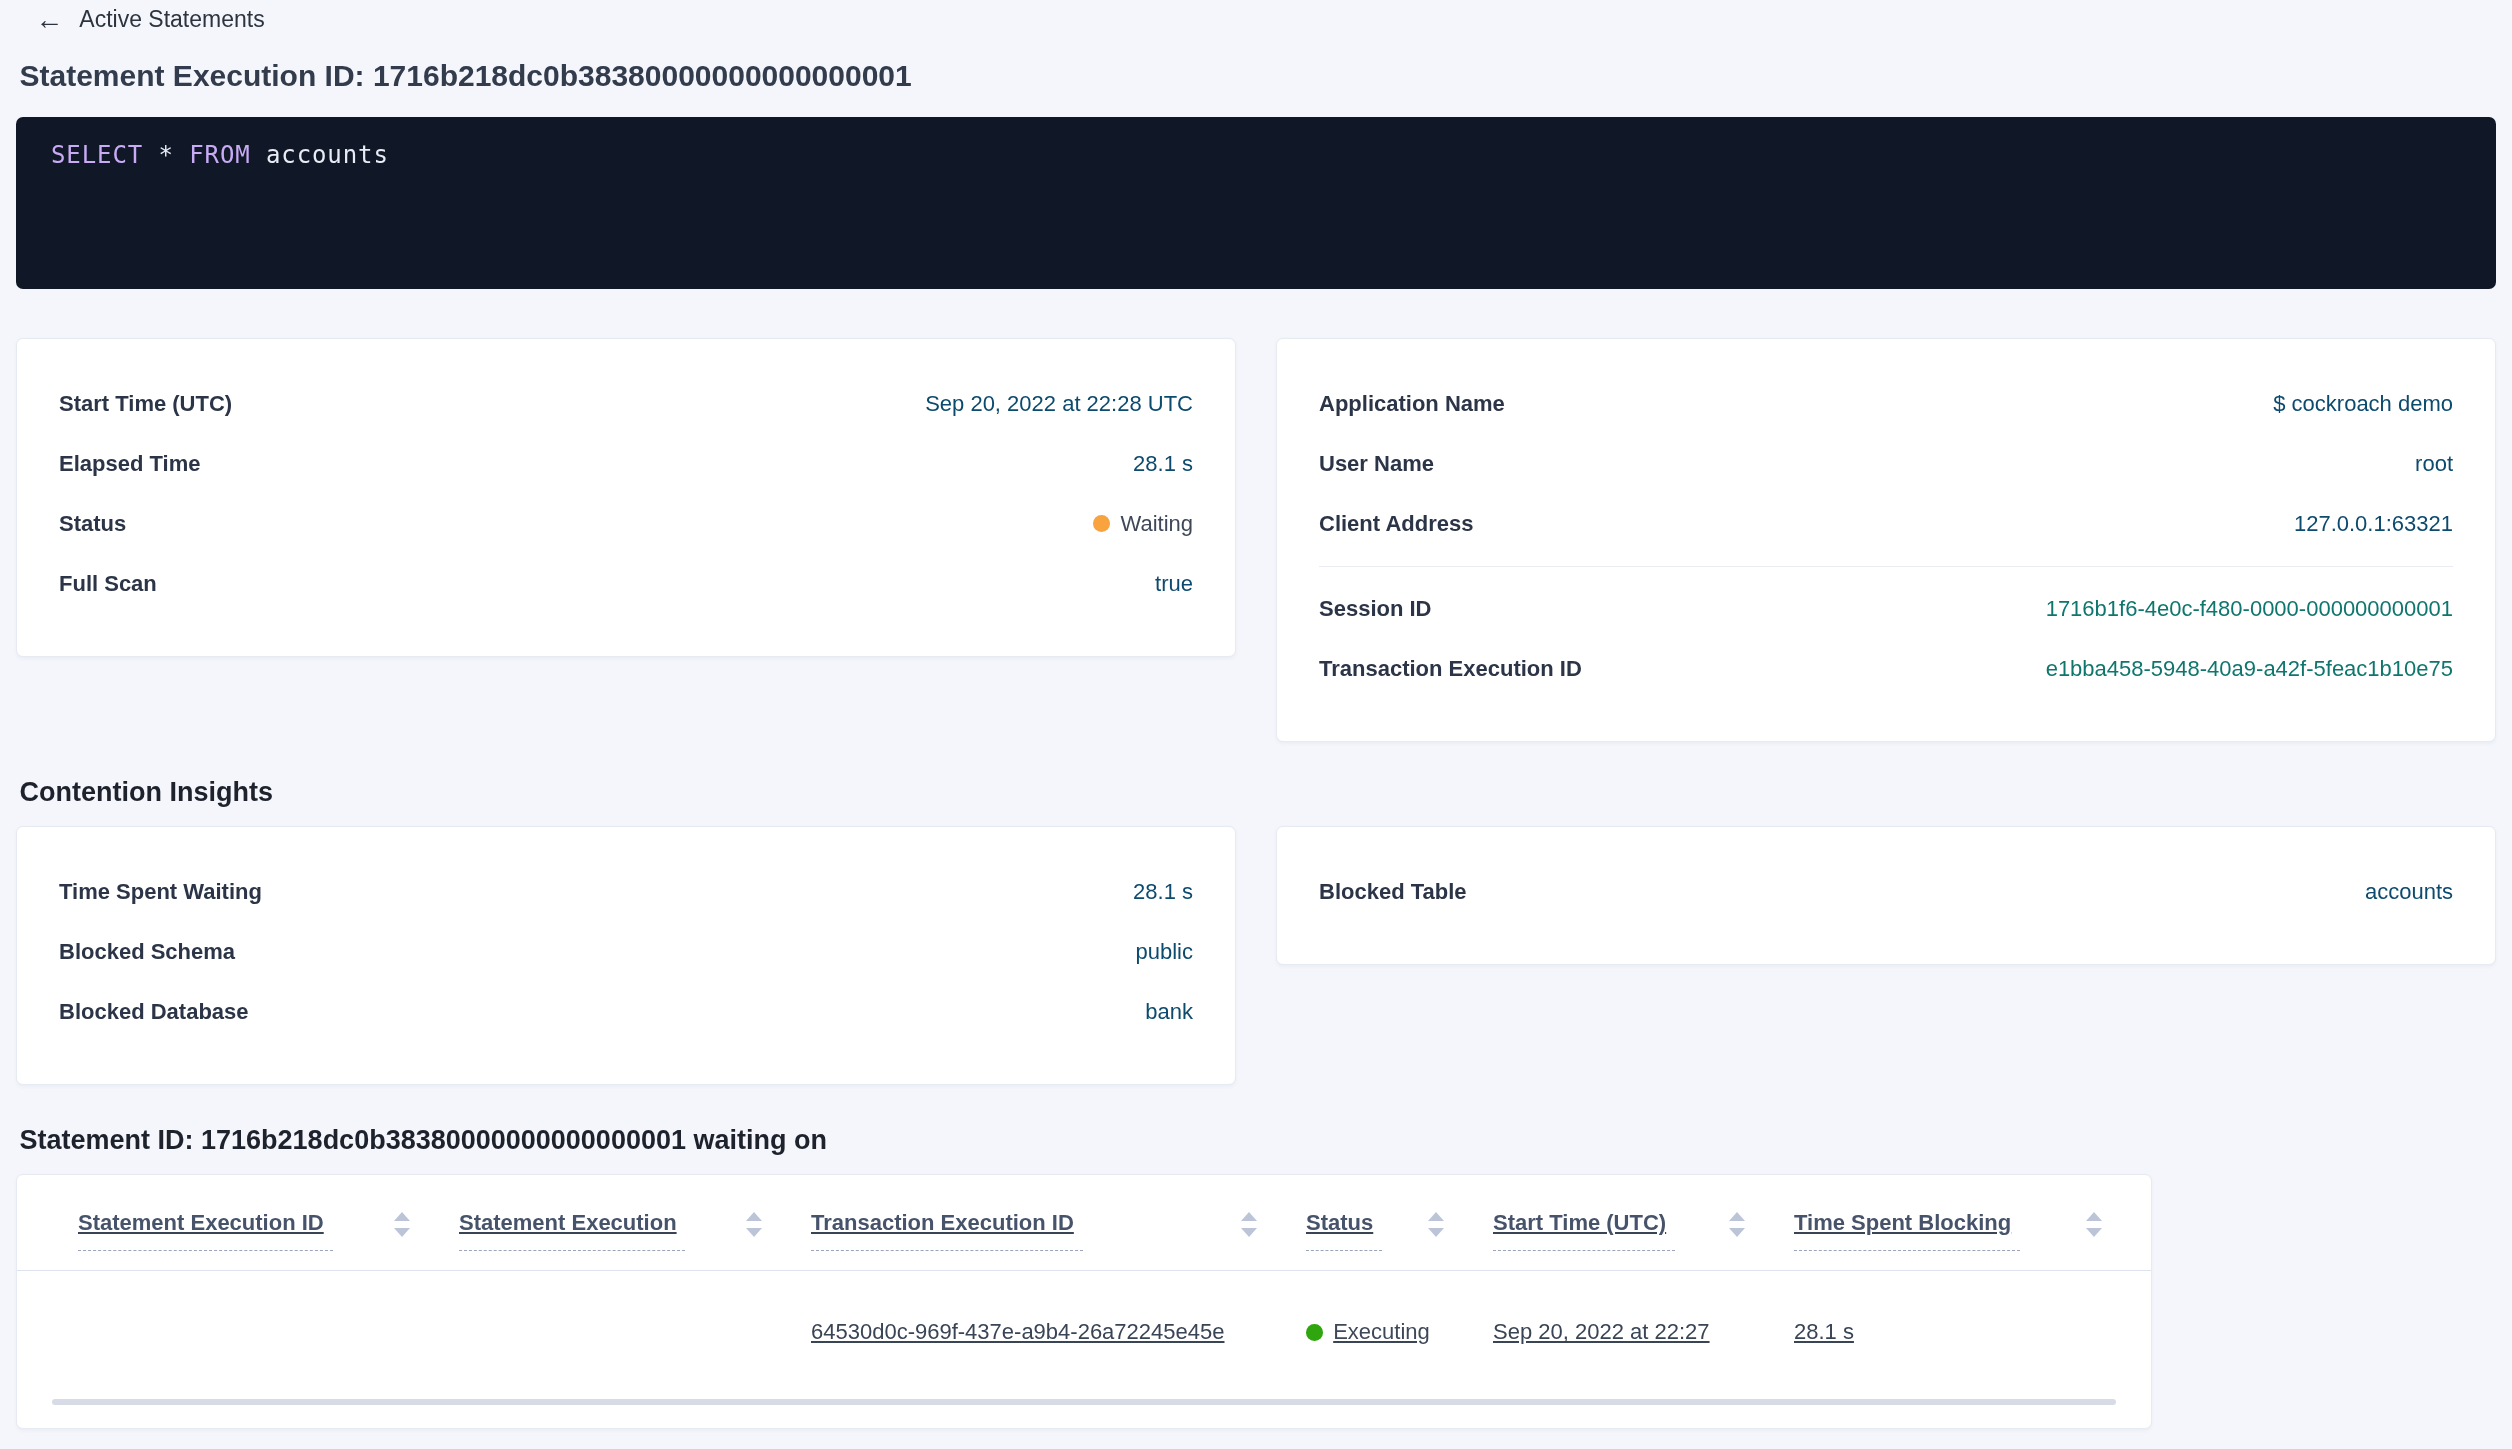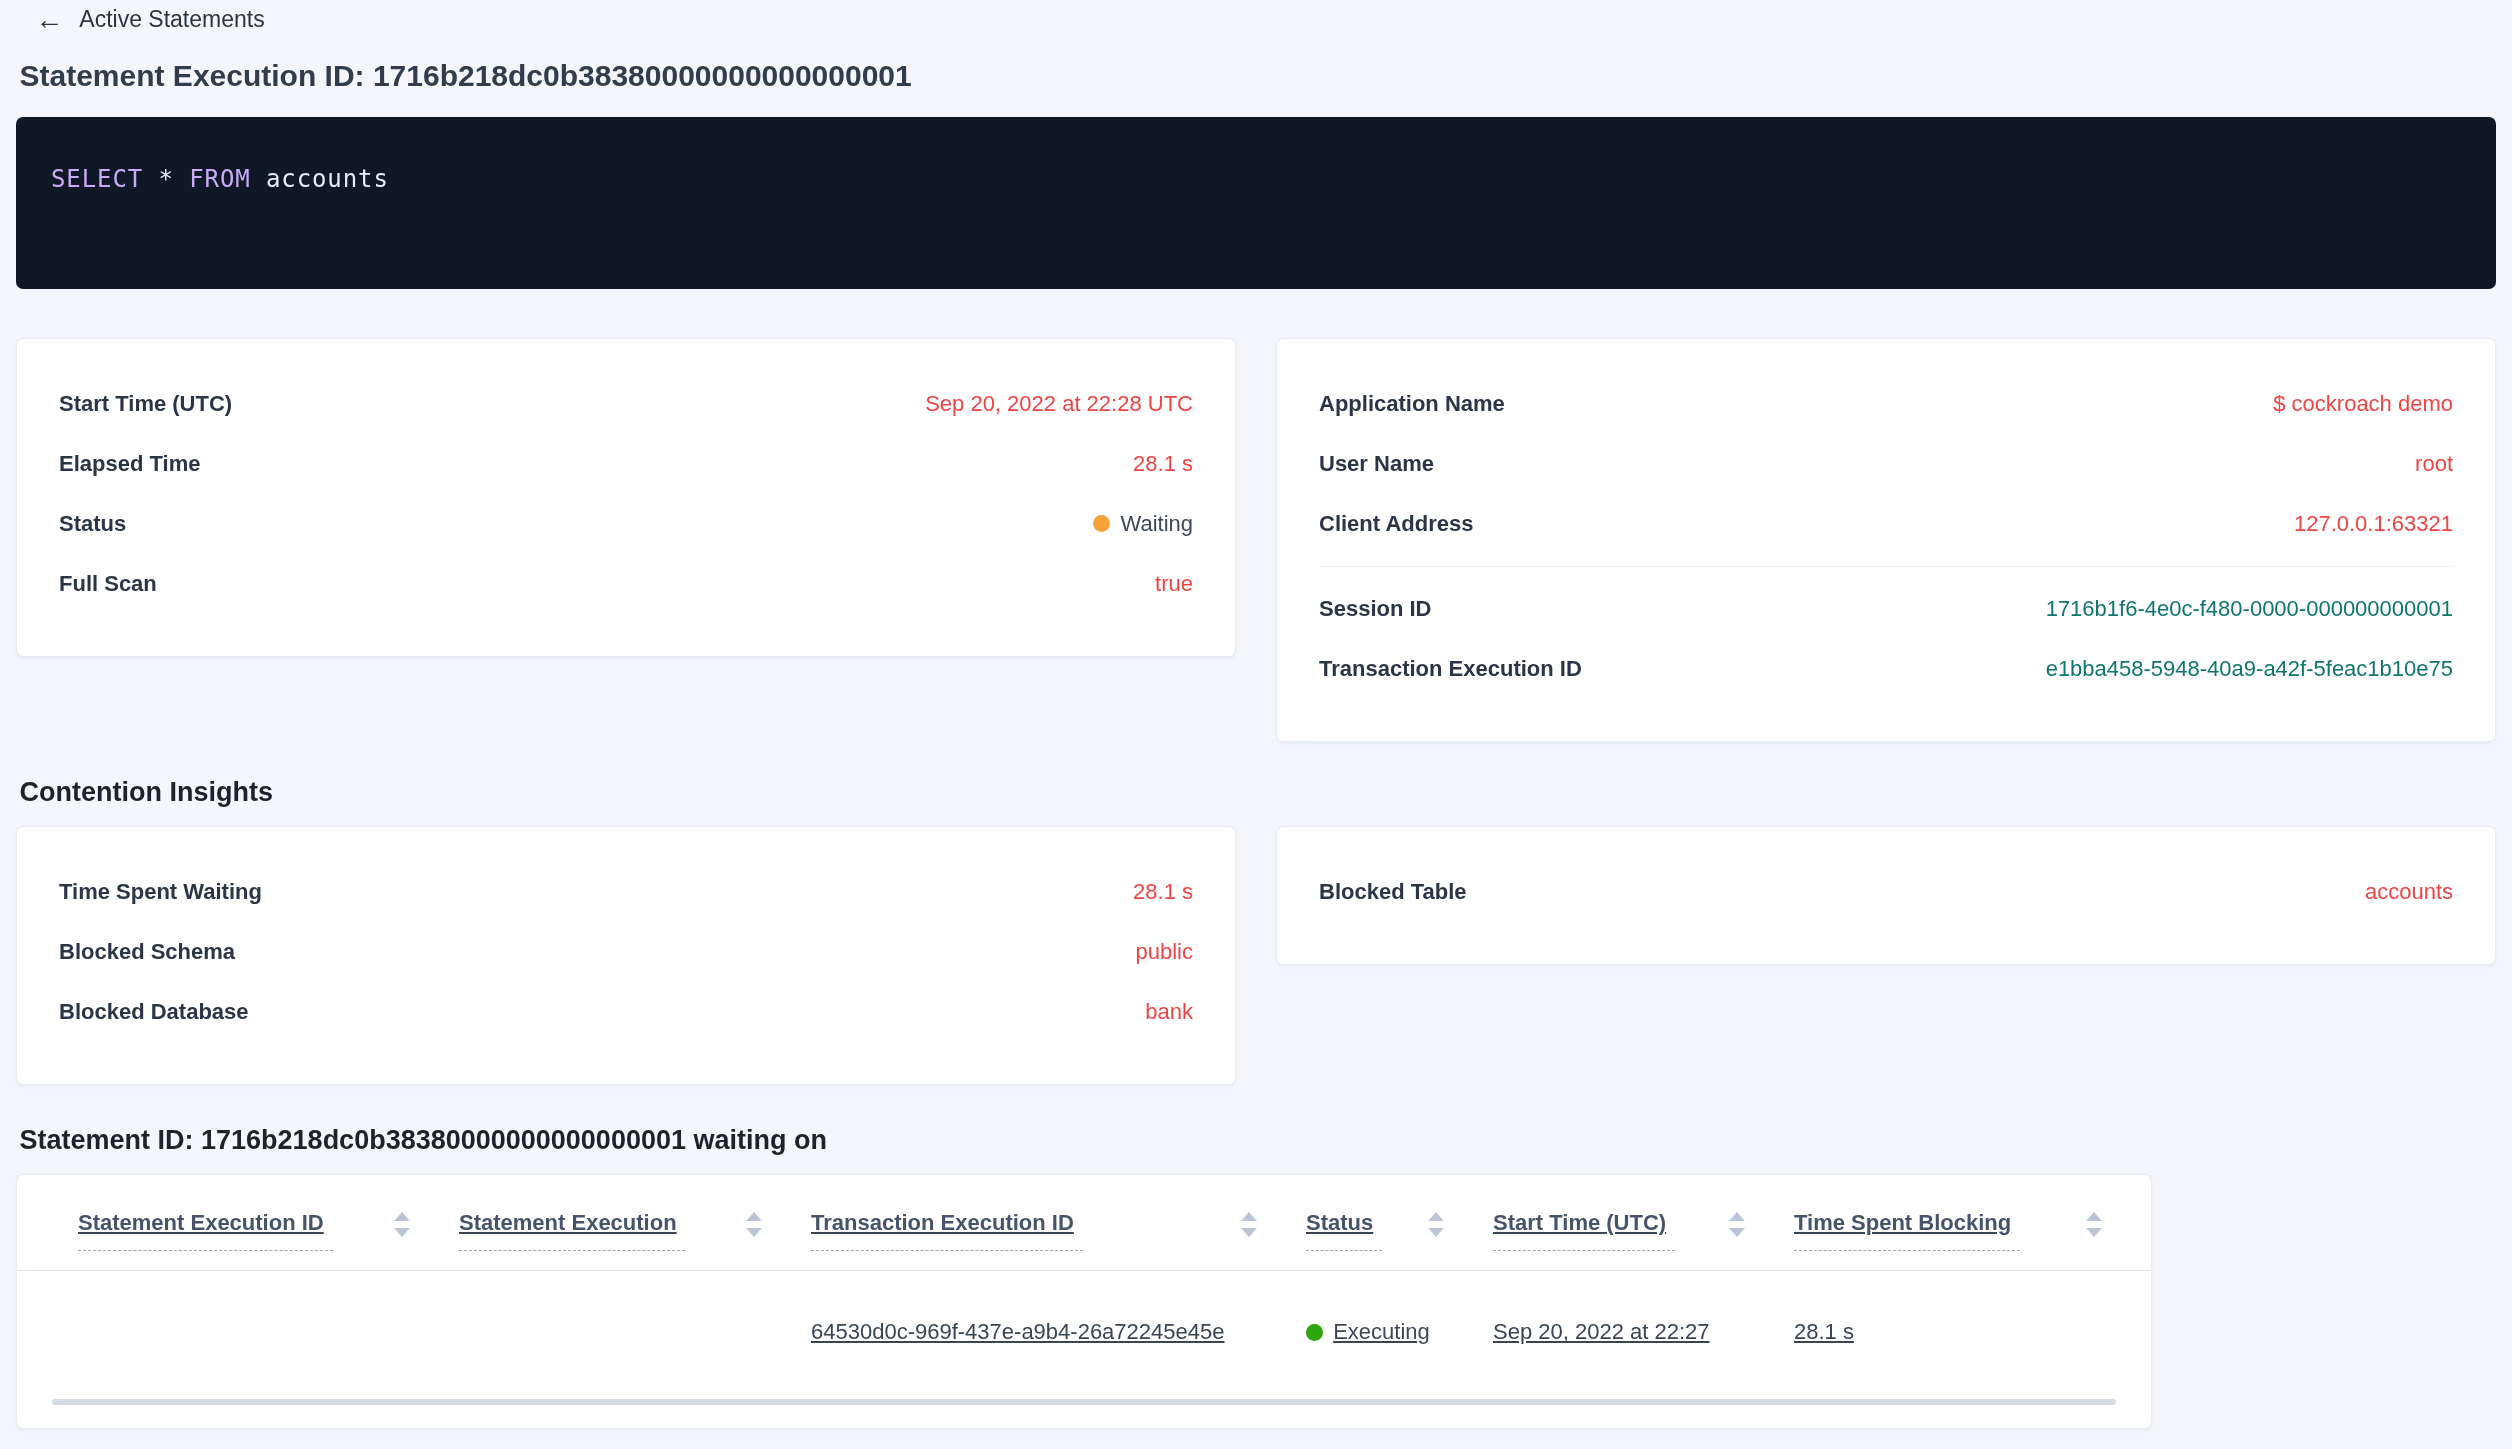--- a/index.html
+++ b/index.html
@@ -17,38 +17,38 @@
   .back-row { display: flex; align-items: center; gap: 16px; padding: 7px 0 0 19.3px; height: 32px; }
   .back-arrow { font-size: 28px; color: #2c3440; line-height: 1; }
   .back-label { font-size: 23px; color: #2c3440; }
 
   
   .page-title { margin: 24.6px 0 0 3.5px; font-size: 30px; line-height: 37px; font-weight: 700; color: #333c4d; }
 
   
   .sql-box {
     margin-top: 23px; height: 172px; border-radius: 7px;
-    background: #101828; padding: 48px 35px;
+    background: #101828; padding: 24px 35px;
     font-family: "DejaVu Sans Mono", "Liberation Mono", monospace;
     font-size: 24px; letter-spacing: 0.9px;
   }
   .sql-kw { color: #c9abf5; }
   .sql-plain { color: #e9ecf4; }
 
   
   .cards-row { display: flex; gap: 40px; margin-top: 49px; align-items: flex-start; }
   .col { flex: 1 1 0; min-width: 0; }
   .card {
     background: #ffffff; border: 0.9px solid #e6eaf1; border-radius: 7px;
     box-shadow: 0 1.8px 3.5px rgba(60,70,90,0.05);
     padding: 35px 42px 42px;
   }
   .kv-row { height: 60px; display: flex; align-items: center; justify-content: space-between; font-size: 22px; }
   .kv-label { font-weight: 700; color: #2c3547; }
-  .kv-value { color: #ef4444; }
+  .kv-value { color: #0c4a6e; }
   .kv-link { color: #0f766e; text-decoration: none; cursor: pointer; }
   .divider { border: none; border-top: 1.8px solid #e9edf3; margin: 12.3px 0; }
   .status-val { display: flex; align-items: center; gap: 10.5px; color: #3f4859; }
   .dot { width: 16.7px; height: 16.7px; border-radius: 50%; flex: 0 0 auto; }
   .dot-waiting { background: #f8a33e; }
   .dot-executing { background: #2fa60e; }
 
   
   .section-heading { margin: 35px 0 0 3.5px; font-size: 27px; line-height: 30px; font-weight: 700; color: #1d222c; }
   .cards-row-2 { margin-top: 18.4px; }

